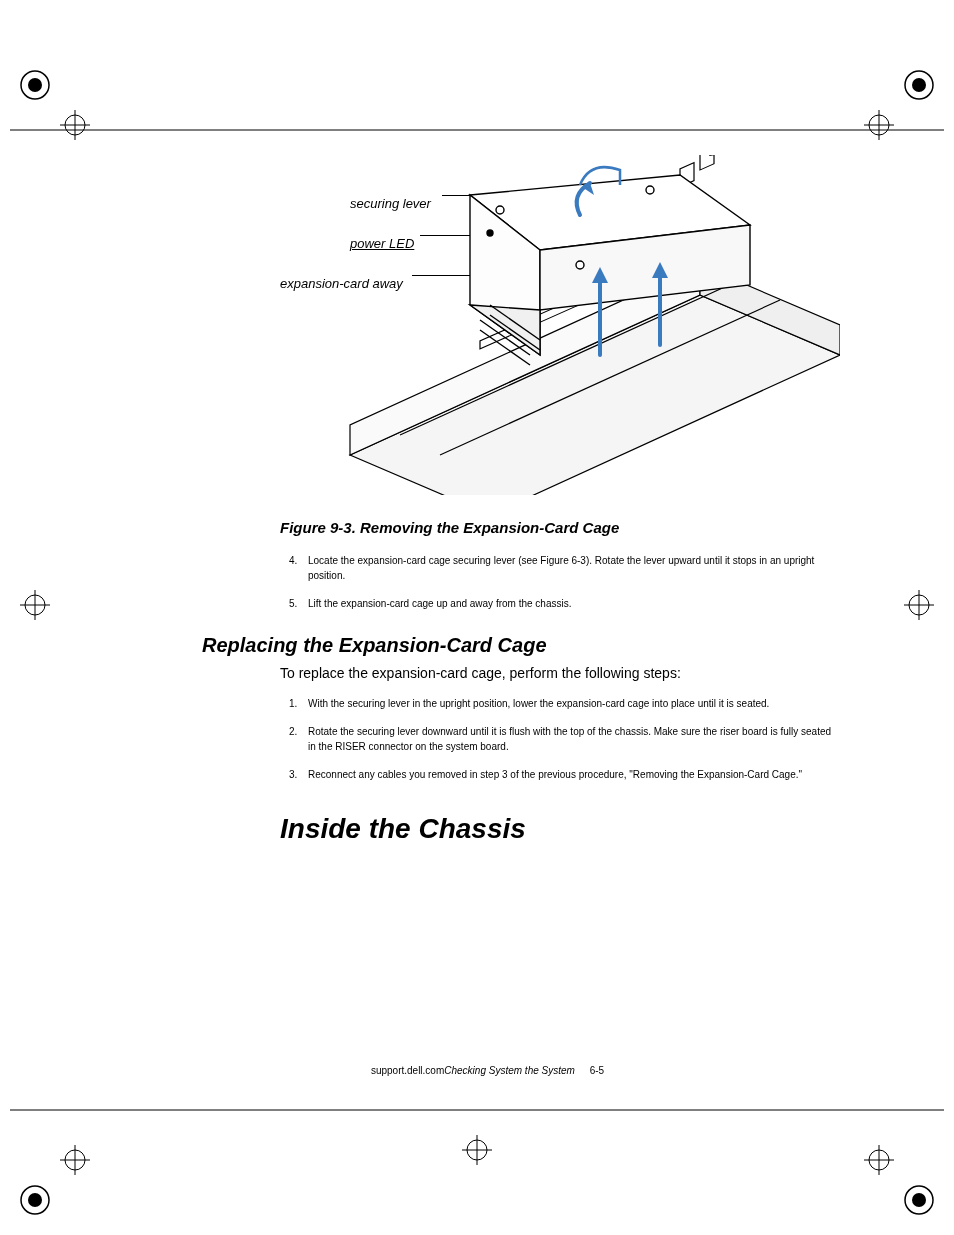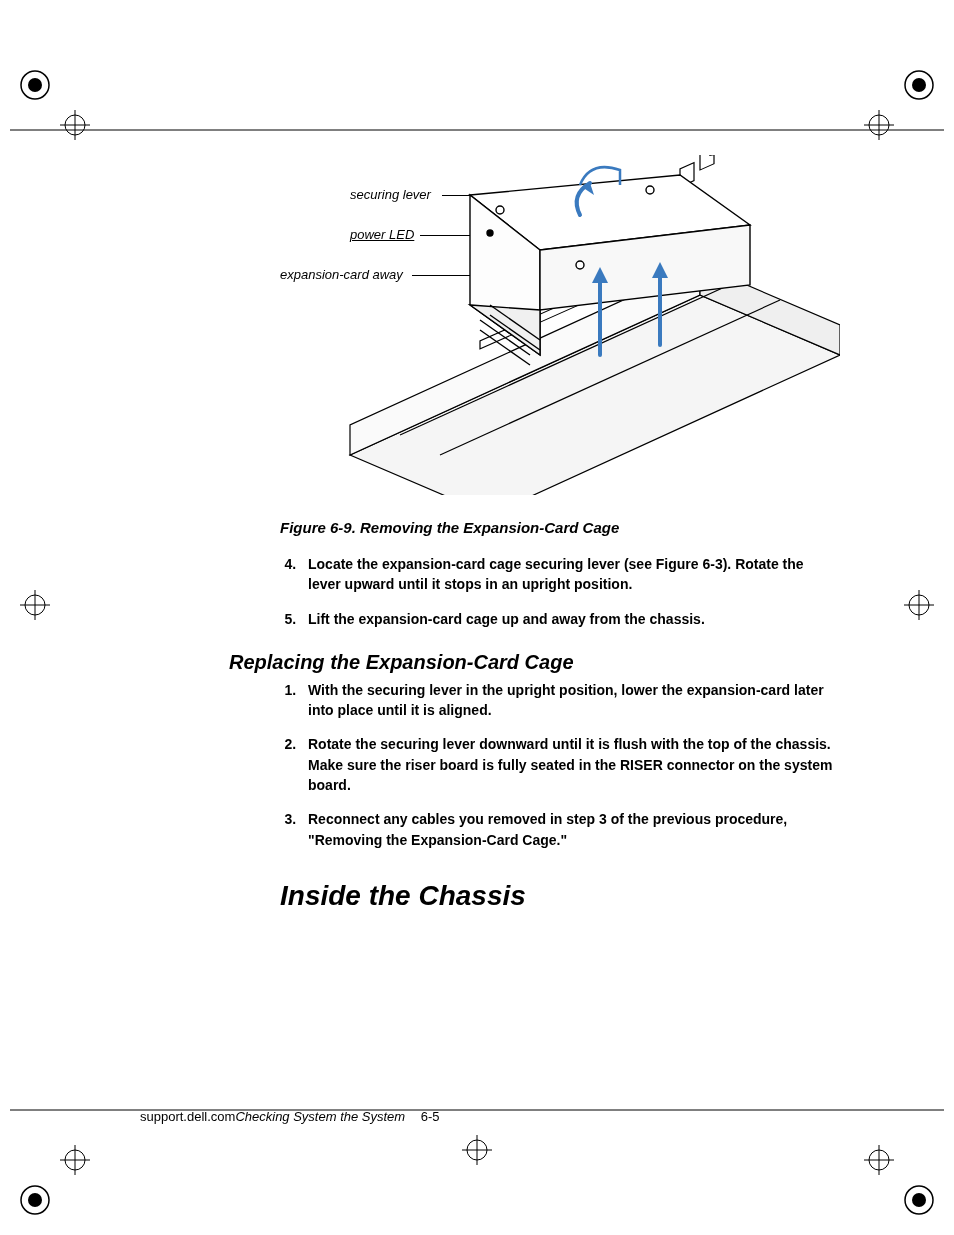--- a/index.html
+++ b/index.html
@@ -23,67 +23,66 @@
     height: 350px;
     margin-left: 140px;
     margin-bottom: 10px;
   }
   .figure-label {
     position: absolute;
     font-style: italic;
     font-size: 13px;
     color: #000;
     text-align: right;
+    margin-top: 9px;
   }
   .figure-caption {
     font-style: italic;
     font-weight: bold;
     font-size: 15px;
     margin: 14px 0 18px 140px;
     color: #000;
   }
   ol.num-list {
     margin: 0 0 0 140px;
     padding-left: 20px;
-    font-size: 14px;
+    font-size: 10px;
     line-height: 1.45;
-    font-weight: bold;
   }
   ol.num-list li {
     margin-bottom: 14px;
     padding-left: 8px;
   }
   .h2 {
     font-style: italic;
     font-weight: bold;
     font-size: 20px;
-    margin: 22px 0 6px 89px;
+    margin: 22px 0 6px 62px;
     color: #000;
   }
   .body-para {
     margin: 0 0 14px 140px;
     font-size: 14px;
     line-height: 1.45;
   }
   .h1 {
     font-style: italic;
     font-weight: bold;
     font-size: 28px;
     margin: 30px 0 8px 140px;
     color: #000;
   }
   .footer {
     position: absolute;
     left: 140px;
     width: 695px;
     top: 1065px;
-    font-size: 13px;
+    font-size: 10px;
     display: flex;
-    justify-content: flex-start;
-    margin-top: 44px;
+    justify-content: center;
   }
   .footer .right {
     font-style: italic;
   }
   .footer .right .pn {
     font-style: normal;
     margin-left: 12px;
   }
   .diagram-svg {
     position: absolute;
@@ -227,31 +226,32 @@
         <polygon points="310,28 302,32 314,40" fill="#3a7abf" stroke="none"></polygon>
 
         <line x1="320" y1="200" x2="320" y2="120"></line>
         <polygon points="320,112 312,128 328,128" fill="#3a7abf" stroke="none"></polygon>
         <line x1="380" y1="190" x2="380" y2="115"></line>
         <polygon points="380,107 372,123 388,123" fill="#3a7abf" stroke="none"></polygon>
       </g>
     </svg>
   </div>
 
-  <div class="figure-caption">Figure 6-9.  Removing the Expansion-Card Cage</div>
+  <div class="figure-caption">Figure 9-3.  Removing the Expansion-Card Cage</div>
 
   <ol class="num-list" start="4">
     <li>Locate the expansion-card cage securing lever (see Figure 6-3). Rotate the lever upward until it stops in an upright position.</li>
     <li>Lift the expansion-card cage up and away from the chassis.</li>
   </ol>
 
   <div class="h2">Replacing the Expansion-Card Cage</div>
+  <p class="body-para">To replace the expansion-card cage, perform the following steps:</p>
 
   <ol class="num-list" start="1">
-    <li>With the securing lever in the upright position, lower the expansion-card later into place until it is aligned.</li>
+    <li>With the securing lever in the upright position, lower the expansion-card cage into place until it is seated.</li>
     <li>Rotate the securing lever downward until it is flush with the top of the chassis. Make sure the riser board is fully seated in the RISER connector on the system board.</li>
     <li>Reconnect any cables you removed in step 3 of the previous procedure, "Removing the Expansion-Card Cage."</li>
   </ol>
 
   <div class="h1">Inside the Chassis</div>
 
 </div>
 
 <div class="footer">
   <span>support.dell.com</span>

